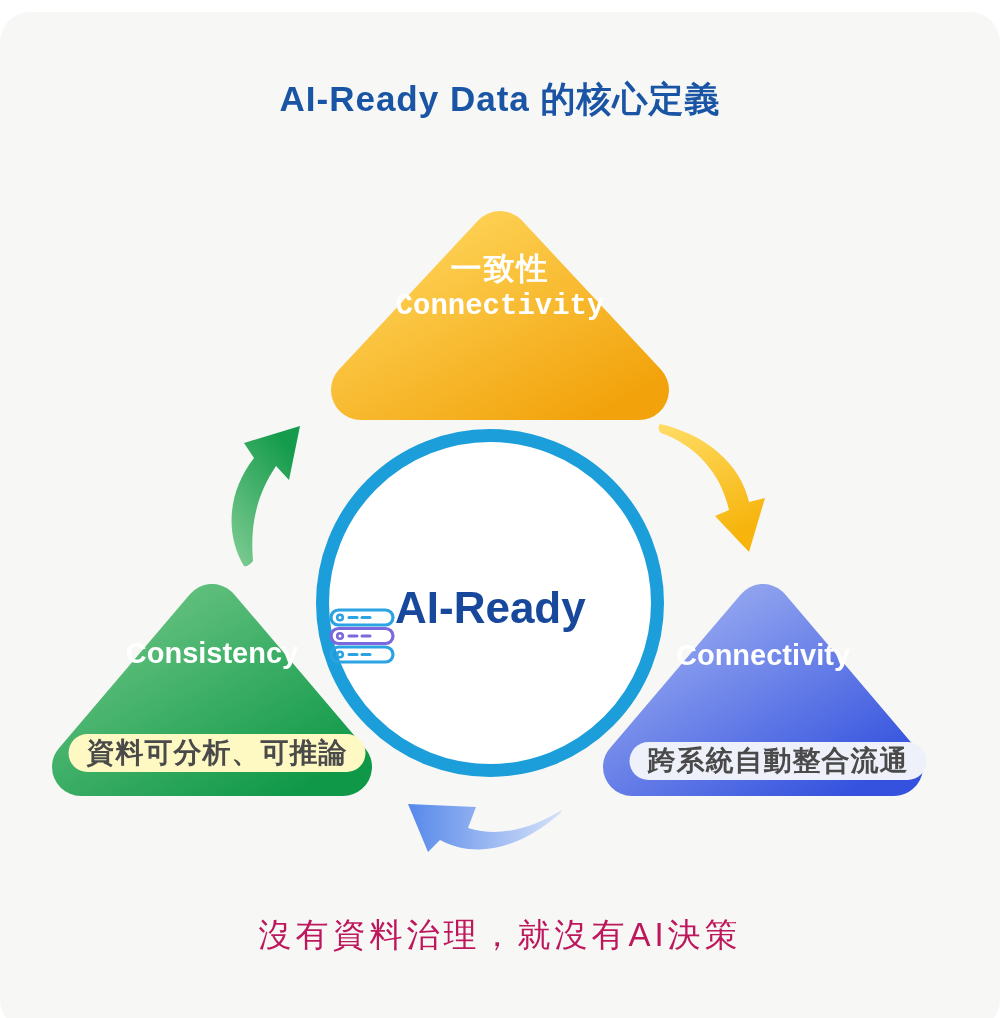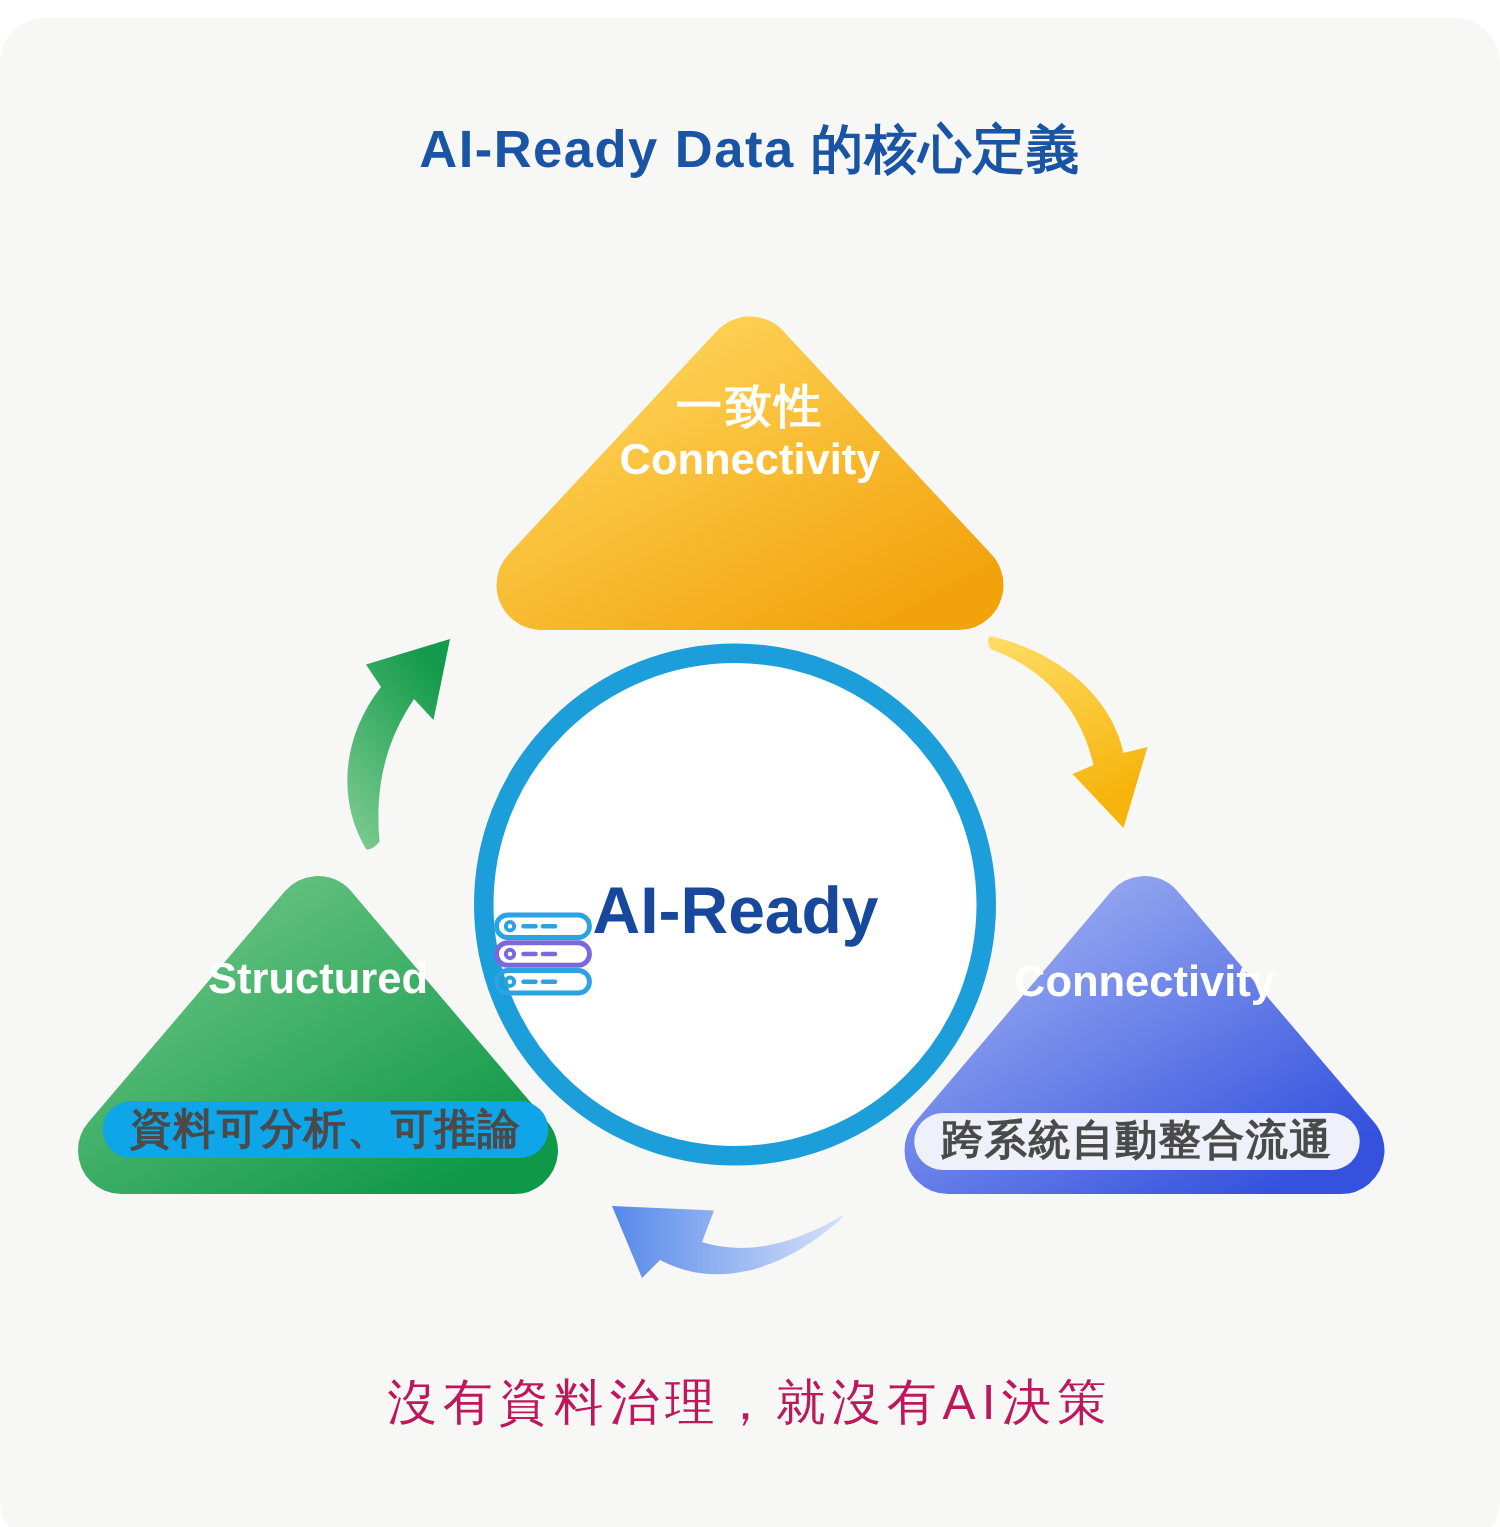--- a/index.html
+++ b/index.html
@@ -49,52 +49,52 @@
 
   <svg class="abs" style="left:325px;top:193px;" width="350" height="215" viewBox="0 0 350 215">
     <defs>
       <linearGradient id="gY" x1="0" y1="0" x2="1" y2="1">
         <stop offset="0" stop-color="#ffd65c"></stop>
         <stop offset="1" stop-color="#f2a30c"></stop>
       </linearGradient>
     </defs>
     <path d="M175 36 L314 185 L36 185 Z" fill="url(#gY)" stroke="url(#gY)" stroke-width="60" stroke-linejoin="round"></path>
   </svg>
-  <div class="abs tri-label" style="left:325px;top:241px;width:350px;">
+  <div class="abs tri-label" style="left:325px;top:241px;width:350px;font-family:Liberation Mono, monospace;">
     <div class="zh">一致性</div>
     <div class="en">Connectivity</div>
   </div>
 
   <svg class="abs" style="left:47px;top:565px;" width="330" height="220" viewBox="0 0 330 220">
     <defs>
       <linearGradient id="gG" x1="0" y1="0" x2="1" y2="1">
         <stop offset="0" stop-color="#6cc584"></stop>
         <stop offset="1" stop-color="#0f9848"></stop>
       </linearGradient>
     </defs>
     <path d="M165 36 L296 190 L34 190 Z" fill="url(#gG)" stroke="url(#gG)" stroke-width="58" stroke-linejoin="round"></path>
   </svg>
   <div class="abs tri-label" style="left:47px;top:624px;width:330px;">
-    <div class="en">Structured</div>
+    <div class="en">Consistency</div>
   </div>
-  <div class="abs pill" style="left: 217px; top: 722px; background-color: #0ea5e9;">資料可分析、可推論</div>
+  <div class="abs pill" style="left: 217px; top: 722px; background-color: #fef9c3;">資料可分析、可推論</div>
 
   <svg class="abs" style="left:598px;top:565px;" width="330" height="220" viewBox="0 0 330 220">
     <defs>
       <linearGradient id="gB" x1="0" y1="0" x2="1" y2="1">
         <stop offset="0" stop-color="#9fb0f2"></stop>
         <stop offset="1" stop-color="#3452de"></stop>
       </linearGradient>
     </defs>
     <path d="M165 36 L296 190 L34 190 Z" fill="url(#gB)" stroke="url(#gB)" stroke-width="58" stroke-linejoin="round"></path>
   </svg>
   <div class="abs tri-label" style="left:598px;top:626px;width:330px;">
     <div class="en">Connectivity</div>
   </div>
-  <div class="abs pill" style="left: 758px; top: 730px; background-color: rgb(238, 241, 250); font-family: Liberation Serif, serif;">跨系統自動整合流通</div>
+  <div class="abs pill" style="left: 778px; top: 730px; background-color: rgb(238, 241, 250);">跨系統自動整合流通</div>
 
   <svg class="abs" style="left:216px;top:402px;" width="105" height="155" viewBox="0 0 105 155">
     <defs>
       <linearGradient id="aG" x1="0" y1="1" x2="0.6" y2="0">
         <stop offset="0" stop-color="#82cd95"></stop>
         <stop offset="1" stop-color="#149b4b"></stop>
       </linearGradient>
     </defs>
     <path d="M28 152 C10 122 10 80 38 44 L28 29 L84 12 L73 66 L60 52 C40 82 34 112 37 147 C34 151 30 153 28 152 Z" fill="url(#aG)"></path>
   </svg>

